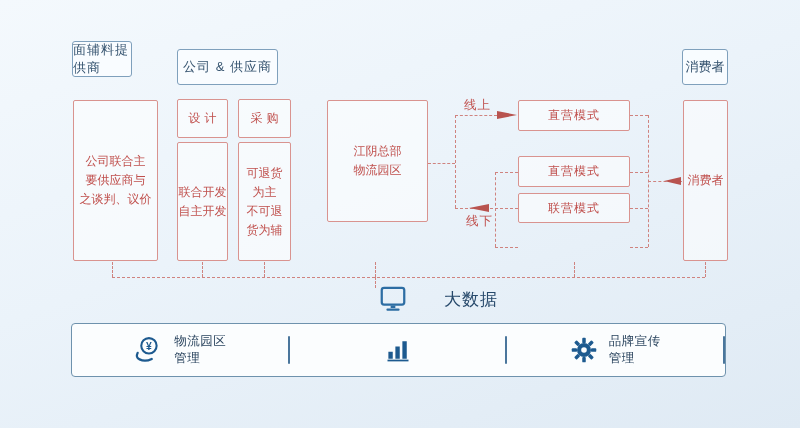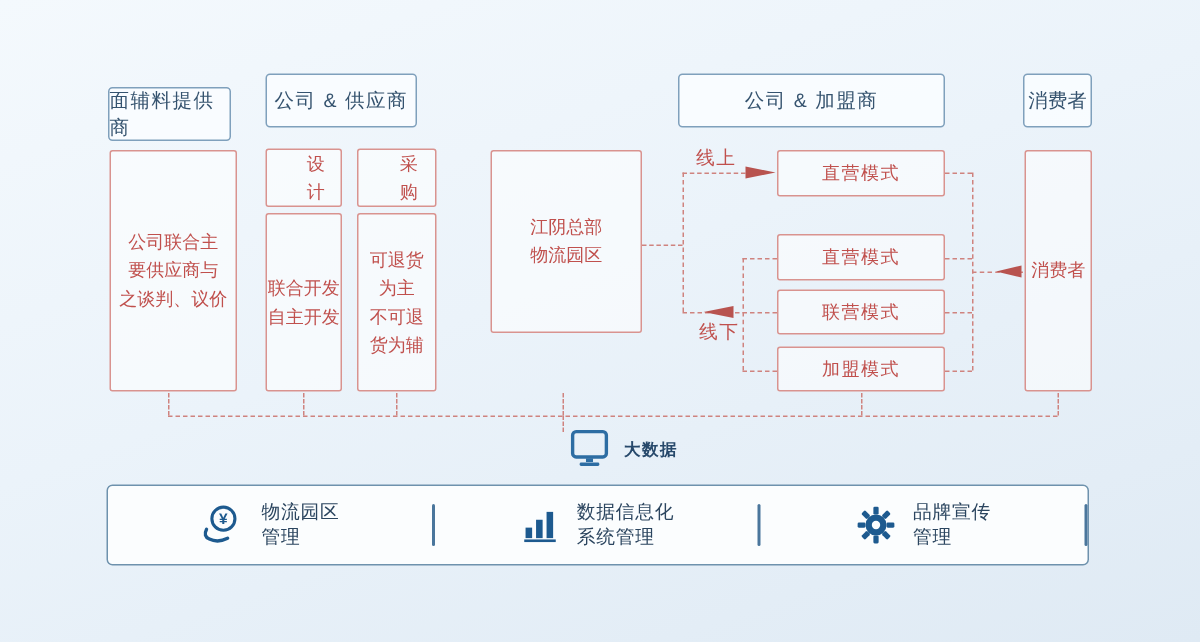--- a/index.html
+++ b/index.html
@@ -18,53 +18,52 @@
   }
   
   .rbox{
     position:absolute;box-sizing:border-box;
     border:1px solid #d9938f;border-radius:2px;
     background:rgba(255,255,255,.55);
     color:#c0504d;font-size:12px;line-height:19px;
     display:flex;align-items:center;justify-content:center;
     text-align:center;white-space:pre-line;
   }
-  .sp{letter-spacing:4px;padding-left:20px;}
+  .sp{letter-spacing:4px;padding-left:4px;}
   
   .hl{position:absolute;height:0;border-top:1px dashed #cf837f;}
   .vl{position:absolute;width:0;border-left:1px dashed #cf837f;}
   .arr-r{position:absolute;width:0;height:0;
     border-top:4px solid transparent;border-bottom:4px solid transparent;
     border-left:20px solid #b8534f;}
   .arr-l{position:absolute;width:0;height:0;
     border-top:4px solid transparent;border-bottom:4px solid transparent;
     border-right:20px solid #b8534f;}
   .flowlab{position:absolute;color:#c0504d;font-size:12.5px;letter-spacing:1px;font-family:Liberation Serif, serif;}
   
   .bigdata{position:absolute;left:378px;top:284px;display:flex;align-items:center;gap:8px;}
-  .bigdata .lab{color:#27496b;font-size:11px;letter-spacing:1px;font-weight:700;}
+  .bigdata .lab{color:#27496b;font-size:17px;letter-spacing:1px;font-weight:400;margin-left:28px;}
   
   .bar{
     position:absolute;left:71px;top:323px;width:655px;height:54px;
     box-sizing:border-box;border:1px solid #6e92ad;border-radius:4px;
     background:#fbfdfe;display:flex;align-items:center;
   }
   .bar .cell{flex:1;display:flex;align-items:center;justify-content:center;gap:11px;height:100%;}
   .bar .divider{width:2px;height:28px;background:#4a769c;border-radius:1px;}
   .bar .lab{color:#2b455f;font-size:12.5px;line-height:17px;white-space:pre-line;letter-spacing:.5px;}
   .icon{display:block;}
 </style>
 </head>
 <body>
 
 <div class="stage">
 
-  <div class="hdr" style="left:72px;top:58px;width:82px;height:36px">面辅料提供商</div>
+  <div class="hdr" style="left:72px;top:41px;width:60px;height:36px">面辅料提供商</div>
   <div class="hdr" style="left:177px;top:49px;width:101px;height:36px">公司 &amp; 供应商</div>
-  <div class="hdr" style="left:452px;top:49px;width:178px;height:36px">公司 &amp; 加盟商</div>
   <div class="hdr" style="left:682px;top:49px;width:46px;height:36px;letter-spacing:0">消费者</div>
 
   <div class="rbox" style="left:73px;top:100px;width:85px;height:161px">公司联合主
 要供应商与
 之谈判、议价</div>
 
   <div class="rbox sp" style="left:177px;top:99px;width:51px;height:39px">设计</div>
   <div class="rbox sp" style="left:238px;top:99px;width:53px;height:39px">采购</div>
   <div class="rbox" style="left:177px;top:142px;width:51px;height:119px">联合开发
 自主开发</div>
@@ -72,21 +71,20 @@
 为主
 不可退
 货为辅</div>
 
   <div class="rbox" style="left:327px;top:100px;width:101px;height:122px">江阴总部
 物流园区</div>
 
   <div class="rbox" style="left:518px;top:100px;width:112px;height:31px;letter-spacing:1px">直营模式</div>
   <div class="rbox" style="left:518px;top:156px;width:112px;height:31px;letter-spacing:1px">直营模式</div>
   <div class="rbox" style="left:518px;top:193px;width:112px;height:30px;letter-spacing:1px">联营模式</div>
-  <div class="rbox" style="left:518px;top:231px;width:112px;height:30px;letter-spacing:1px">加盟模式</div>
 
   <div class="rbox" style="left:683px;top:100px;width:45px;height:161px">消费者</div>
 
   <div class="flowlab" style="left:464px;top:97px">线上</div>
   <div class="flowlab" style="left:466px;top:213px">线下</div>
 
   <i class="hl" style="left:428px;top:163px;width:27px"></i>
   <i class="vl" style="left:455px;top:115px;height:93px"></i>
   <i class="hl" style="left:455px;top:115px;width:42px"></i>
   <i class="arr-r" style="left:497px;top:111px"></i>
@@ -136,22 +134,20 @@
 
     <div class="divider"></div>
 
     <div class="cell">
       <svg class="icon" width="28" height="28" viewBox="0 0 32 32">
         <rect x="5" y="18" width="5" height="8" fill="#1d5a8f"></rect>
         <rect x="13" y="12" width="5" height="14" fill="#1d5a8f"></rect>
         <rect x="21" y="6" width="5" height="20" fill="#1d5a8f"></rect>
         <rect x="4" y="27" width="24" height="2" fill="#1d5a8f"></rect>
       </svg>
-      <div class="lab">数据信息化
-系统管理</div>
     </div>
 
     <div class="divider"></div>
 
     <div class="cell">
       <svg class="icon" width="28" height="28" viewBox="0 0 32 32">
         <g fill="#1d5a8f">
           <circle cx="16" cy="16" r="8"></circle>
           <rect x="14" y="2" width="4" height="6" rx="1"></rect>
           <rect x="14" y="24" width="4" height="6" rx="1"></rect>

